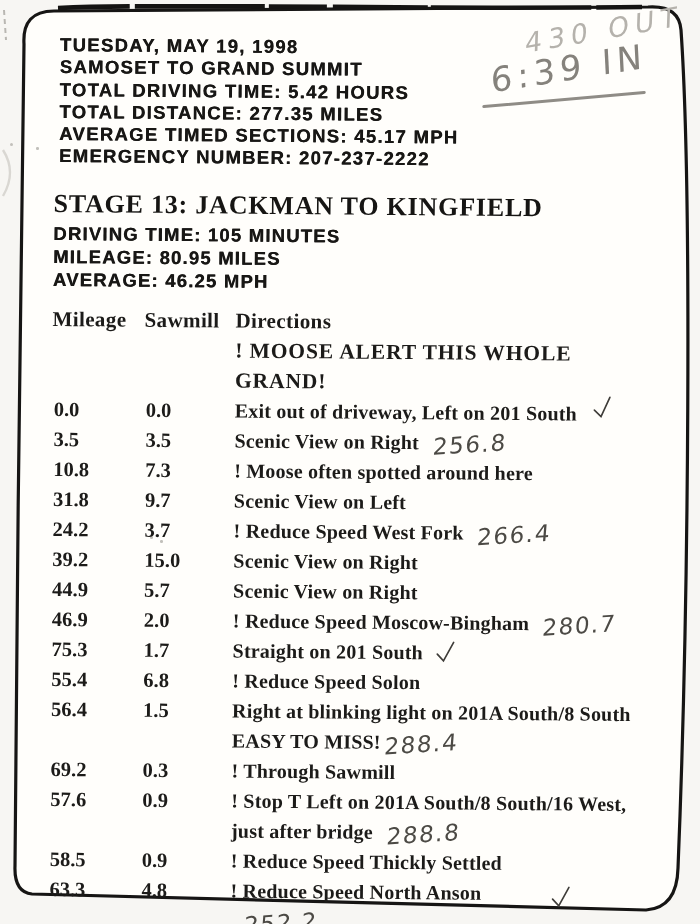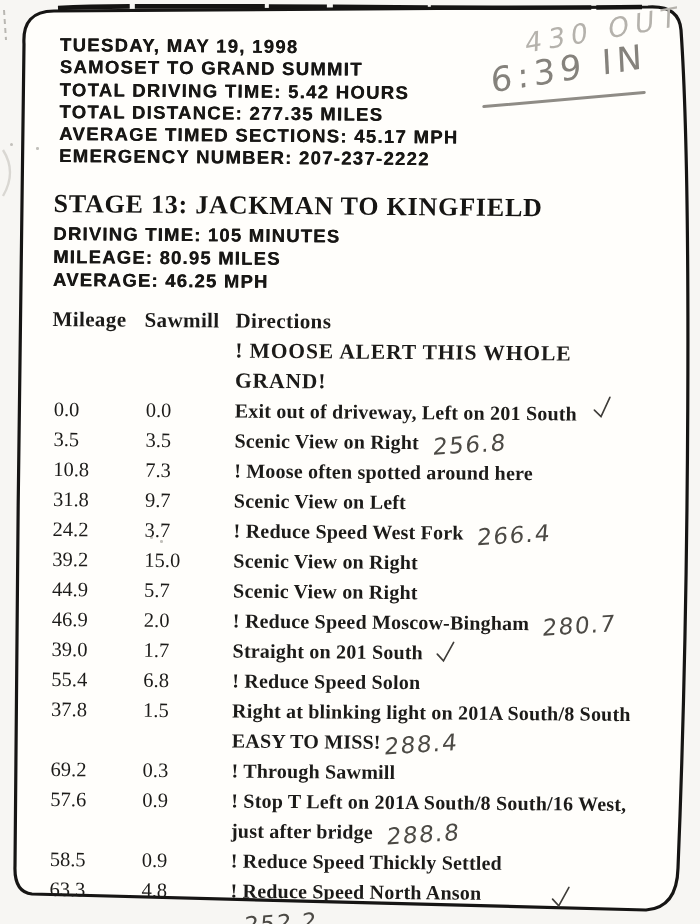--- a/index.html
+++ b/index.html
@@ -35,21 +35,21 @@
     letter-spacing:1.2px;color:#181715;
     text-shadow:0.4px 0 0 #181715;
   }
   
   .tbl{margin-top:13px;}
   .thead,.trow{display:grid;grid-template-columns:92px 91px 412px;}
   .thead div{
     font-size:21px;font-weight:bold;letter-spacing:0.4px;line-height:30px;
   }
   .trow{line-height:30px;}
-  .mcell,.scell{font-size:20.5px;font-weight:normal;padding-left:2px;}
+  .mcell,.scell{font-size:20.5px;font-weight:bold;padding-left:2px;}
   .dcell{font-size:20px;font-weight:bold;letter-spacing:0.2px;}
   .trow.emph .dcell{font-size:21.5px;letter-spacing:0.9px;}
   
   .note{
     display:inline-block;font-family:"DejaVu Sans", sans-serif;
     font-size:23px;font-weight:normal;color:#4c4a45;letter-spacing:1.5px;
     transform:skewX(-8deg) rotate(-4deg) translateY(3px);
     margin-left:14px;line-height:1;
   }
   .chk{display:inline-block;vertical-align:middle;margin-left:12px;transform:rotate(-6deg) translateY(-2px);}
@@ -164,33 +164,33 @@
             <div class="mcell">44.9</div>
             <div class="scell">5.7</div>
             <div class="dcell"><span>Scenic View on Right</span></div>
           </div>
           <div class="trow">
             <div class="mcell">46.9</div>
             <div class="scell">2.0</div>
             <div class="dcell"><span>! Reduce Speed Moscow-Bingham</span><span class="note">280.7</span></div>
           </div>
           <div class="trow">
-            <div class="mcell">39.0</div>
+            <div class="mcell">75.3</div>
             <div class="scell">1.7</div>
             <div class="dcell"><span>Straight on 201 South</span><span class="chk"><svg width="22" height="24" viewBox="0 0 24 24">
                   <path d="M3 13 L9 21 L22 2"></path>
                 </svg></span></div>
           </div>
           <div class="trow">
             <div class="mcell">55.4</div>
             <div class="scell">6.8</div>
             <div class="dcell"><span>! Reduce Speed Solon</span></div>
           </div>
           <div class="trow">
-            <div class="mcell">37.8</div>
+            <div class="mcell">56.4</div>
             <div class="scell">1.5</div>
             <div class="dcell"><span>Right at blinking light on 201A South/8 South EASY TO MISS!</span><span class="note" style="margin-left: 4px;">288.4</span></div>
           </div>
           <div class="trow">
             <div class="mcell">69.2</div>
             <div class="scell">0.3</div>
             <div class="dcell"><span>! Through Sawmill</span></div>
           </div>
           <div class="trow">
             <div class="mcell">57.6</div>

